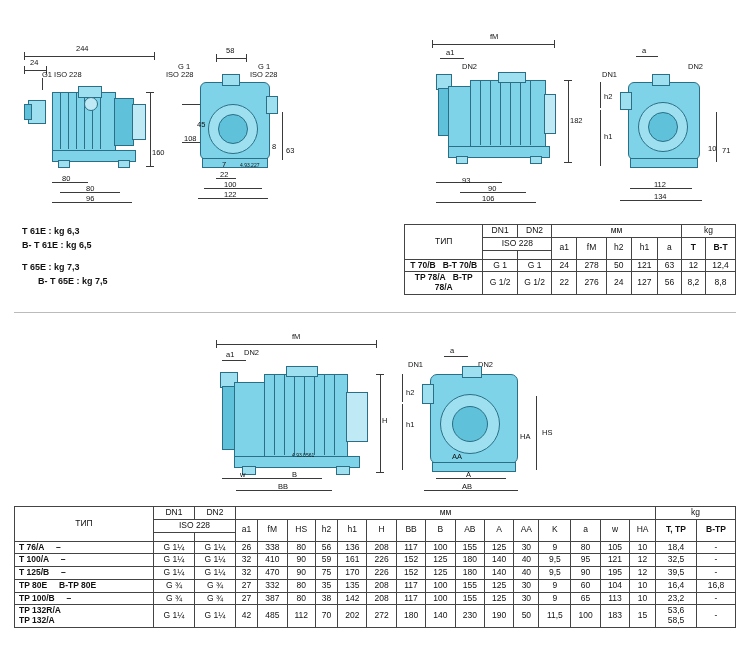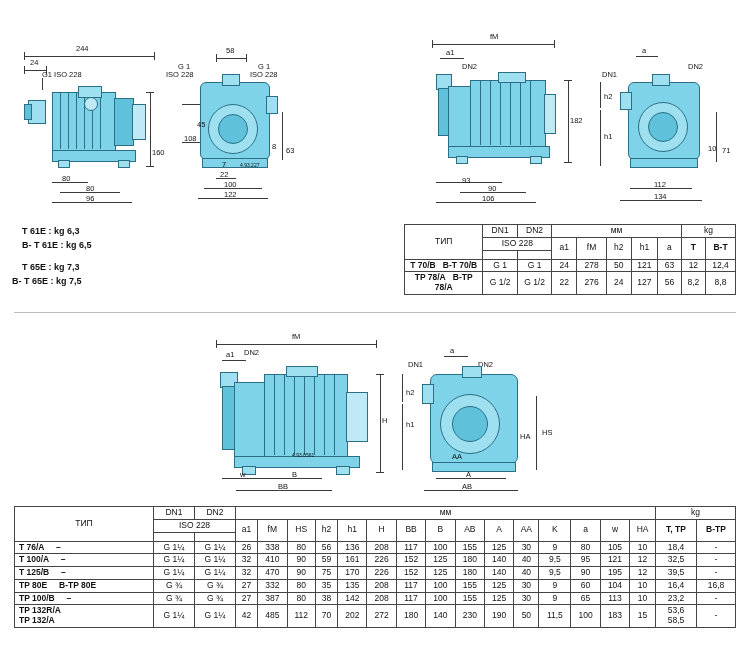--- a/index.html
+++ b/index.html
@@ -215,21 +215,21 @@
 
       <div class="ln hl" style="left:630px;top:188px;width:62px;"></div>
       <div class="dim" style="left:654px;top:180px;">112</div>
       <div class="ln hl" style="left:620px;top:200px;width:82px;"></div>
       <div class="dim" style="left:654px;top:192px;">134</div>
     </div>
 
     <div class="wt" style="left:22px;top:226px;">T 61E : kg 6,3</div>
     <div class="wt" style="left:22px;top:240px;">B- T 61E : kg 6,5</div>
     <div class="wt" style="left:22px;top:262px;">T 65E : kg 7,3</div>
-    <div class="wt" style="left:12px;top:276px;">B- T 65E : kg 7,5</div>
+    <div class="wt" style="left:38px;top:276px;">B- T 65E : kg 7,5</div>
   </div>
 
   <table class="tb" style="left:404px;top:224px;width:332px;">
     <tbody>
         <tr>
       <th rowspan="3" style="width:92px;">ТИП</th>
       <th style="width:34px;">DN1</th>
       <th style="width:34px;">DN2</th>
       <th colspan="5">мм</th>
       <th colspan="2">kg</th>

